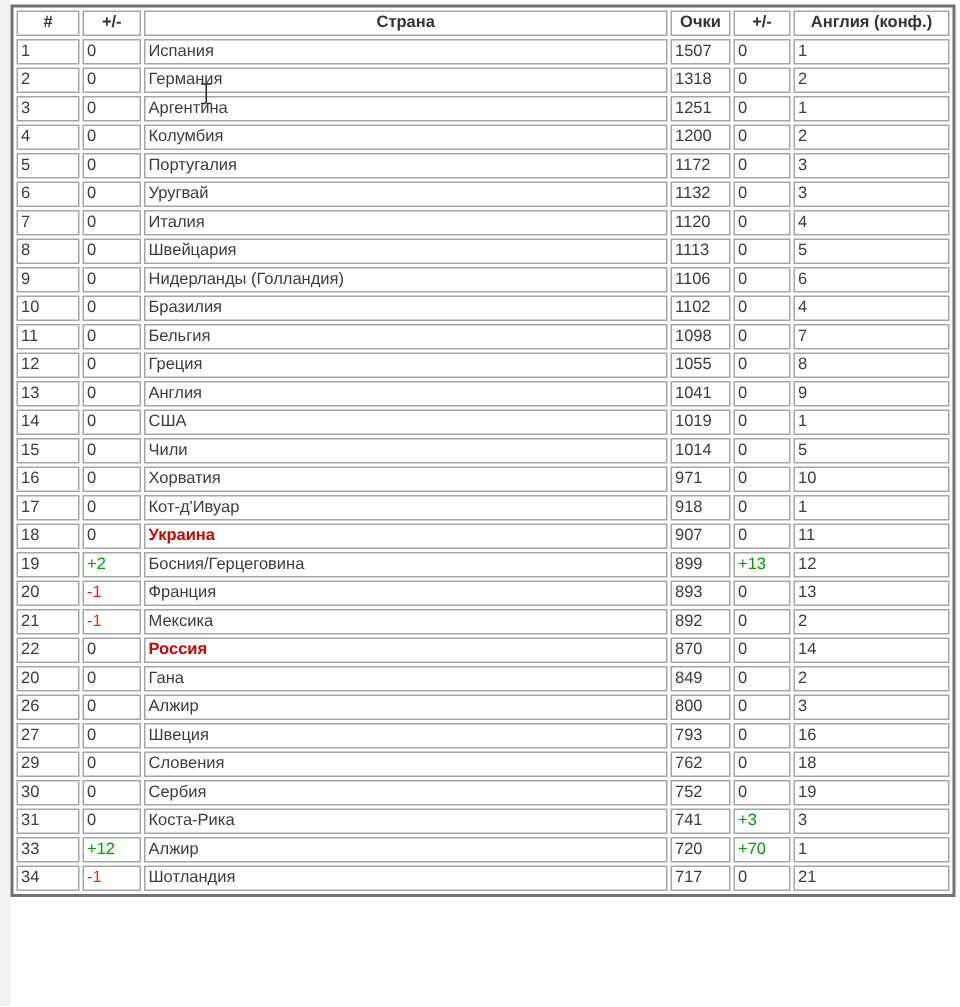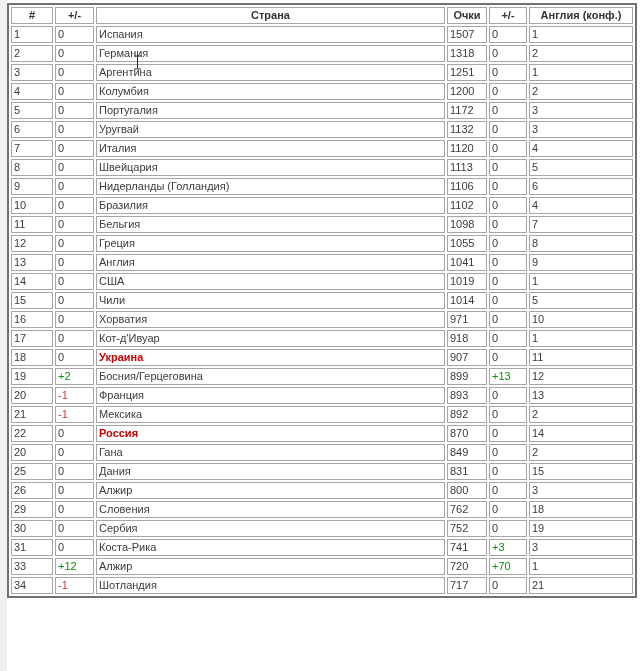--- a/index.html
+++ b/index.html
@@ -279,38 +279,38 @@
 
   <tr>
     <td>20</td>
     <td>0</td>
     <td>Гана</td>
     <td>849</td>
     <td>0</td>
     <td>2</td>
   </tr>
 
-  <tr>
-    <td>25</td>
-    <td>0</td>
-    <td>Дания</td>
-    <td>831</td>
-    <td>0</td>
-    <td>15</td>
-  </tr>
 
   <tr>
     <td>26</td>
     <td>0</td>
     <td>Алжир</td>
     <td>800</td>
     <td>0</td>
     <td>3</td>
   </tr>
 
+  <tr>
+    <td>27</td>
+    <td>0</td>
+    <td>Швеция</td>
+    <td>793</td>
+    <td>0</td>
+    <td>16</td>
+  </tr>
 
 
   <tr>
     <td>29</td>
     <td>0</td>
     <td>Словения</td>
     <td>762</td>
     <td>0</td>
     <td>18</td>
   </tr>

